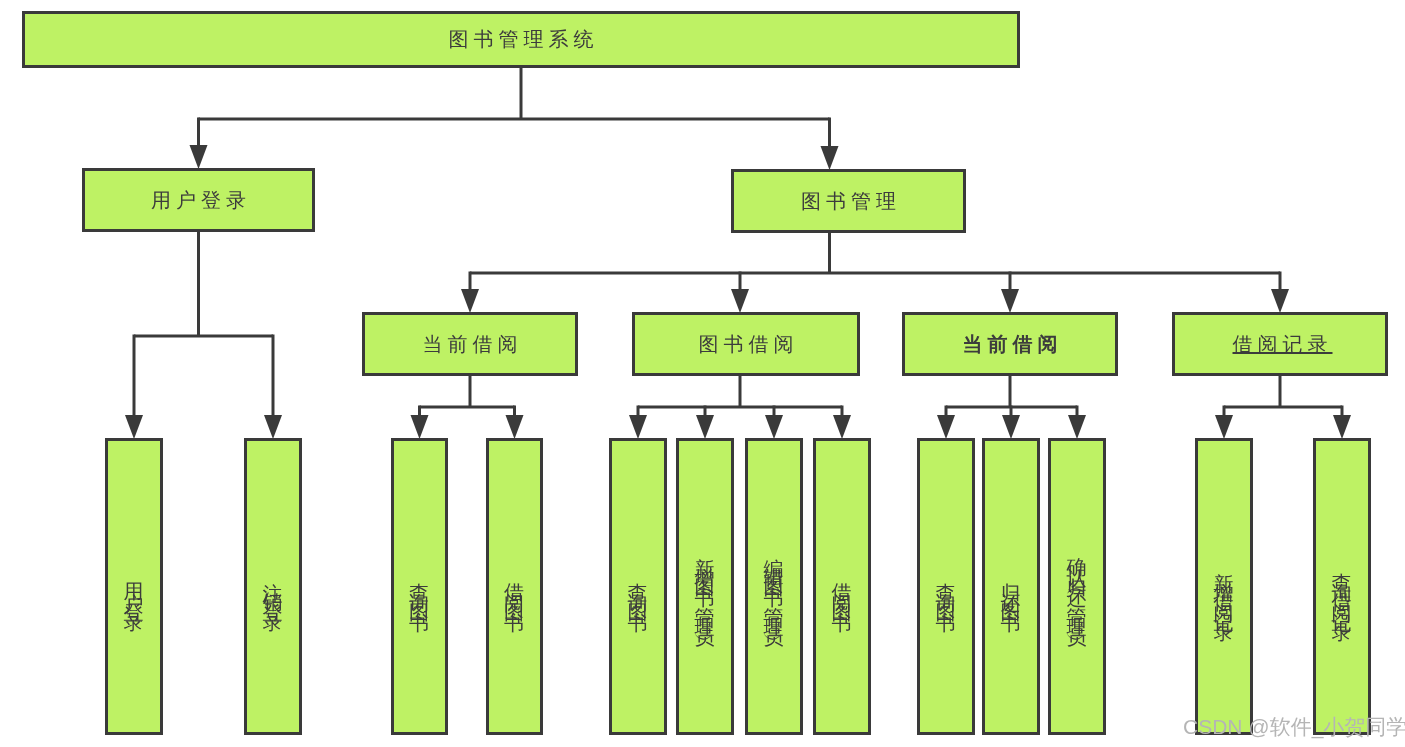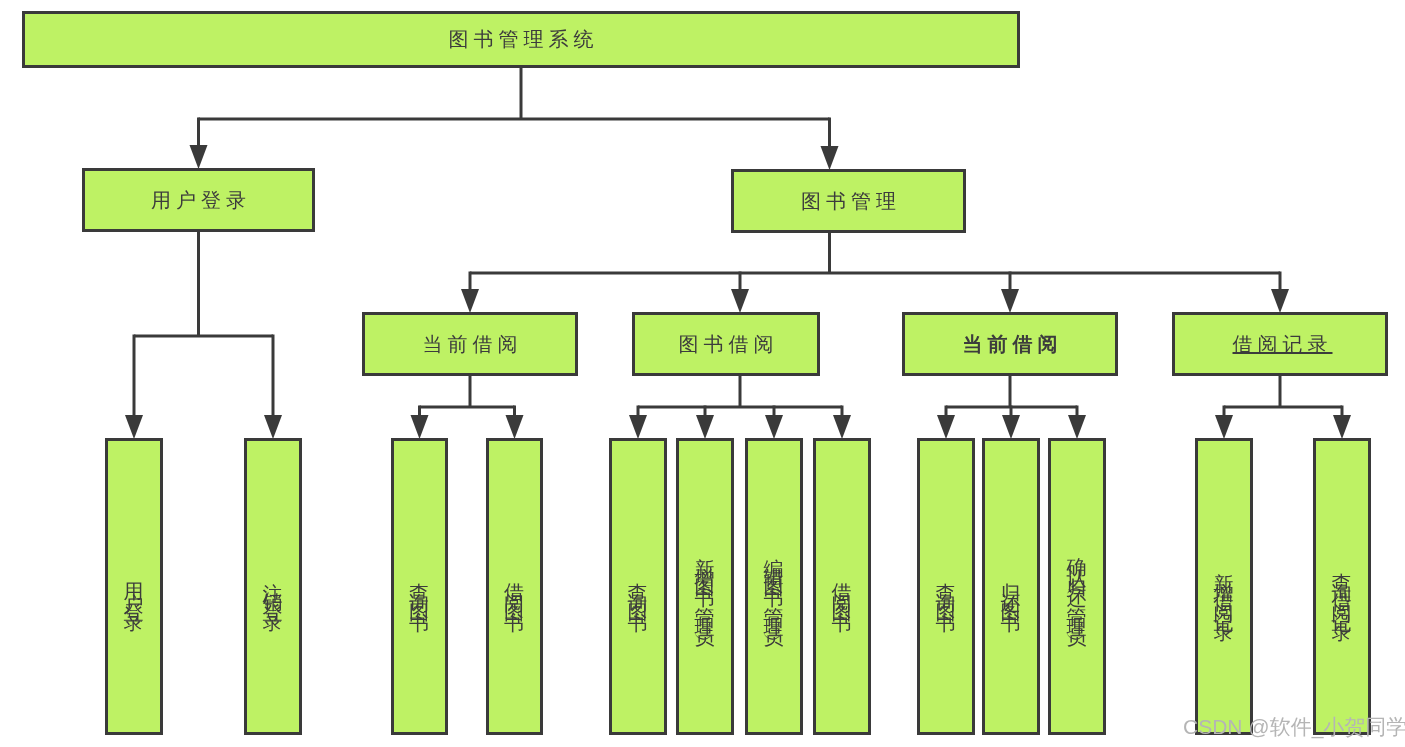--- a/index.html
+++ b/index.html
@@ -141,21 +141,21 @@
     </div>
     <div class="node node-h" style="left: 362px; top: 312px; width: 216px; height: 64px;">
       <span>当前借阅</span>
     </div>
     <div class="node node-v" style="left: 391px; top: 438px; width: 57px; height: 297px;">
       <span>查询图书</span>
     </div>
     <div class="node node-v" style="left: 486px; top: 438px; width: 57px; height: 297px;">
       <span>借阅图书</span>
     </div>
-    <div class="node node-h" style="left: 632px; top: 312px; width: 188px; height: 64px;">
+    <div class="node node-h" style="left: 632px; top: 312px; width: 228px; height: 64px;">
       <span>图书借阅</span>
     </div>
     <div class="node node-v" style="left: 609px; top: 438px; width: 58px; height: 297px;">
       <span>查询图书</span>
     </div>
     <div class="node node-v" style="left: 676px; top: 438px; width: 58px; height: 297px;">
       <span>新增图书（管理员）</span>
     </div>
     <div class="node node-v" style="left: 745px; top: 438px; width: 58px; height: 297px;">
       <span>编辑图书（管理员）</span>

